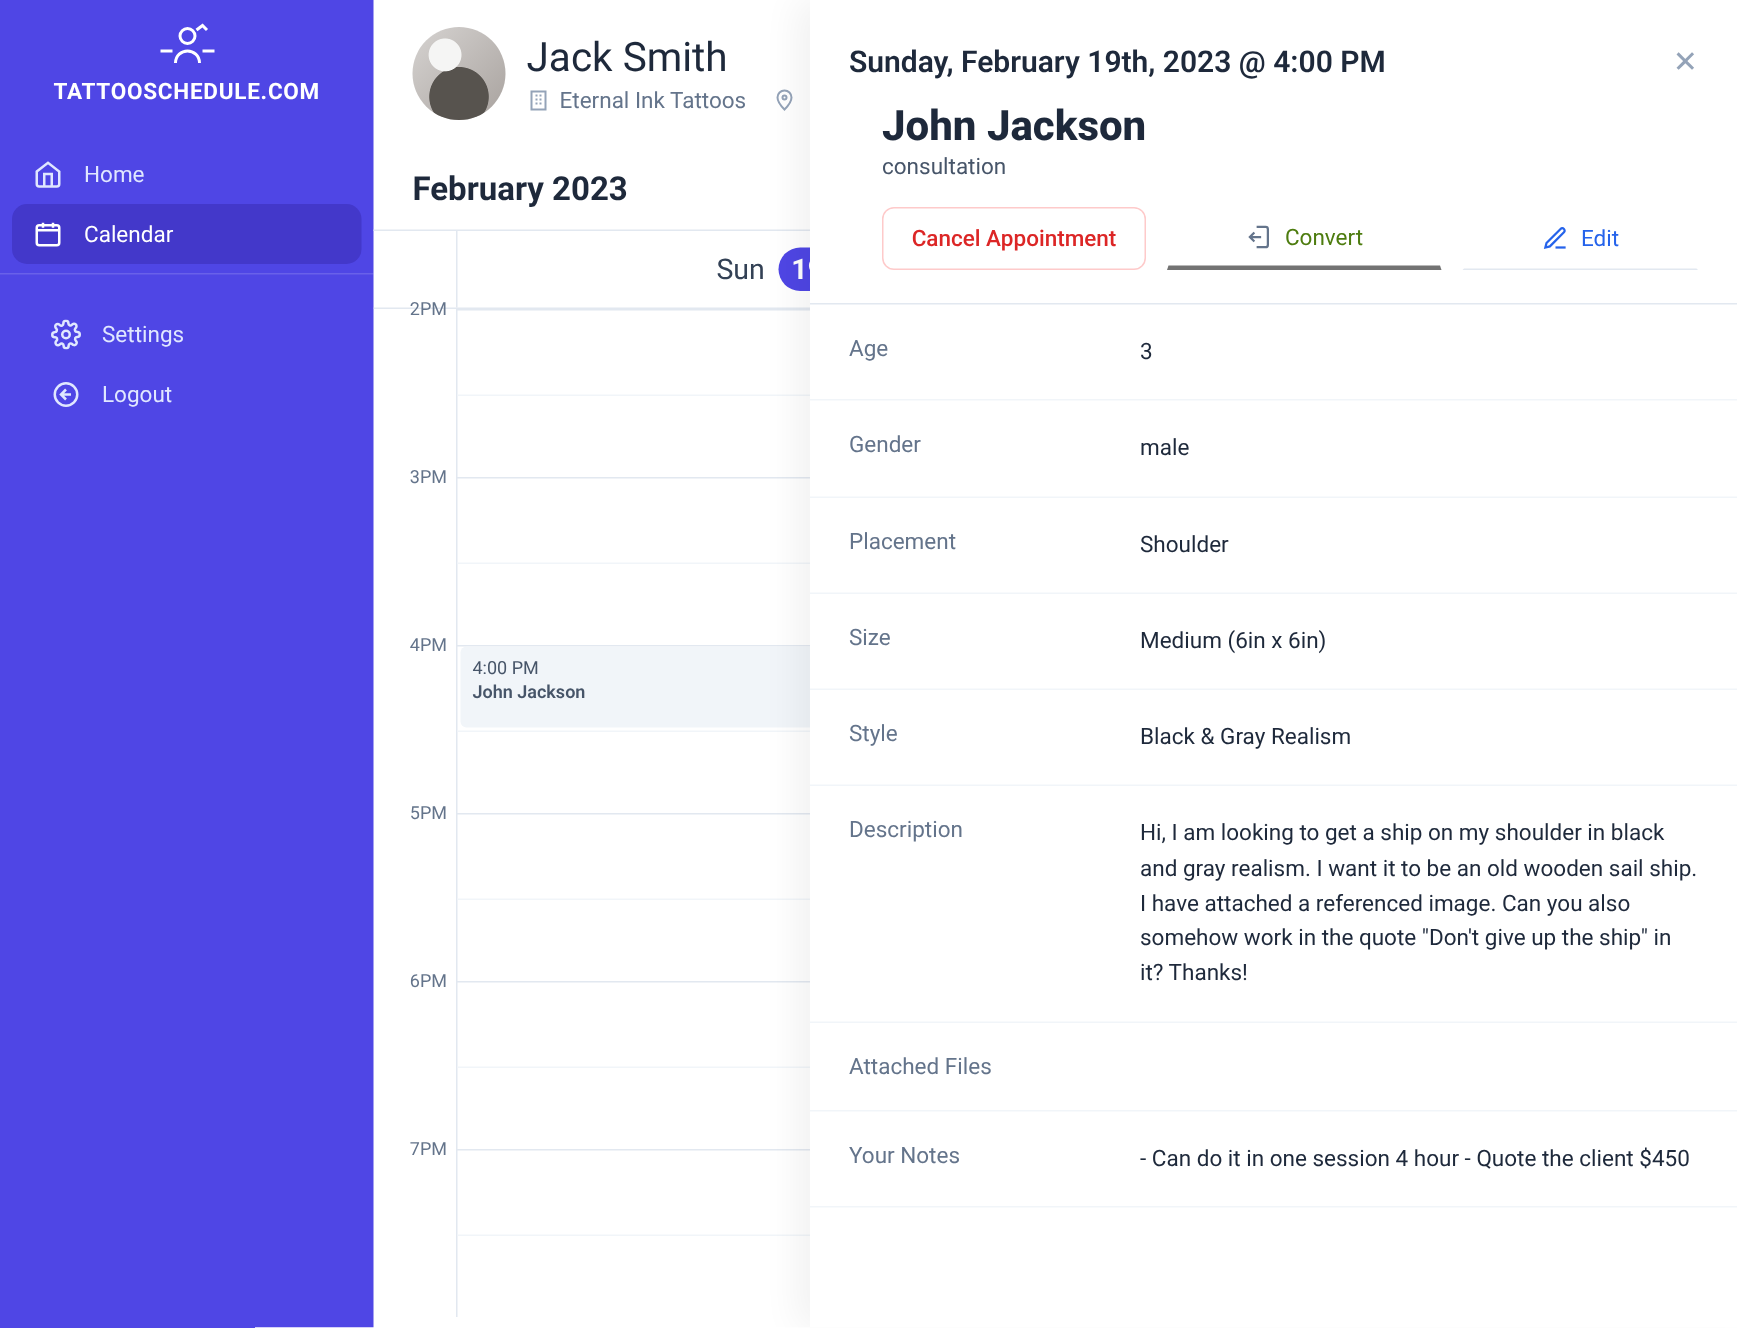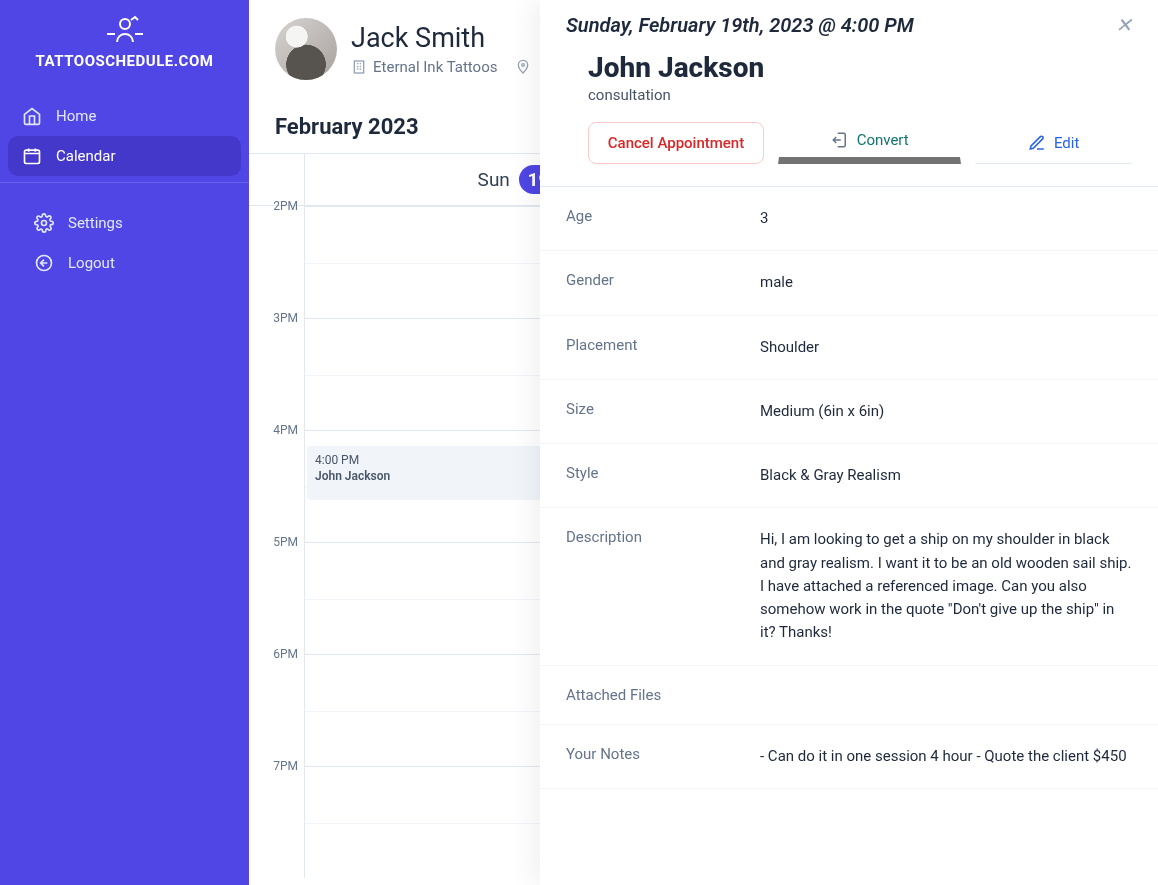--- a/index.html
+++ b/index.html
@@ -32,40 +32,40 @@
 .time-gutter { width: 55px; }
 .daycol { border-left:1px solid #e2e8f0; flex:1; min-width:110px; text-align:center; padding:14px 0; font-size:19px; color:#334155; }
 .daycol .num { font-weight:700; }
 .daycol.sel .num-badge { background:#4f46e5; color:#fff; border-radius:999px; padding:3px 9px; margin-left:4px; }
 .cal-body { position:relative; }
 .hour-row { display:flex; height:112px; }
 .hour-label { width:55px; text-align:right; padding-right:6px; font-size:12px; color:#64748b; transform:translateY(-7px); }
 .hour-cells { flex:1; display:flex; }
 .hour-cell { flex:1; min-width:110px; border-top:1px solid #e2e8f0; border-left:1px solid #e2e8f0; position:relative; }
 .hour-cell.half::after{content:"";position:absolute;left:0;right:0;top:50%;border-top:1px solid #f1f5f9;}
-.event { position:absolute; left:2px; right:6px; border-radius:4px; padding:6px 8px; font-size:12px; line-height:1.35; overflow:hidden;margin-top:15px; }
+.event { position:absolute; left:2px; right:6px; border-radius:4px; padding:6px 8px; font-size:12px; line-height:1.35; overflow:hidden; }
 .ev-busy { background:#fce7f3; top:0; height:110px; }
 .ev-busy .t{color:#475569;} .ev-busy .l{color:#db2777; font-weight:600;}
 .ev-cons { background:#f1f5f9; border-right:6px solid #cbd5e1; top:0; height:54px; }
 .ev-cons .t{color:#475569;} .ev-cons .l{color:#475569; font-weight:600;}
 .ev-appt { background:#eff6ff; top:0; bottom:-224px; height:auto; }
 .ev-appt .t{color:#475569;} .ev-appt .l{color:#2563eb; font-weight:600;} .ev-appt .s{color:#64748b;}
 
 
 .panel { position:absolute; top:0; right:0; width: 618px; height:100%; background:#fff; box-shadow:-8px 0 24px rgba(0,0,0,.06); overflow-y:auto; }
-.panel-head { display:flex; justify-content:space-between; align-items:center; padding: 13px 26px 0; font-style: italic; }
+.panel-head { display:flex; justify-content:space-between; align-items:center; padding: 29px 26px 0; }
 .panel-date { font-size:20px; font-weight:600; }
 .close-x { color:#94a3b8; cursor:pointer; font-size:20px; }
 .client { padding: 14px 26px 18px 48px; }
 .client-name { font-size:28px; font-weight:800; }
 .client-type { color:#475569; font-size:15px; margin-top:2px; }
 .actions { display:flex; gap:14px; padding: 0 26px 22px 48px; }
 .btn { flex:1 1 auto; display:flex; align-items:center; justify-content:center; gap:8px; height:42px; border-radius:8px; font-size:15px; cursor:pointer; border:1px solid transparent; }
 .btn-cancel { color:#dc2626; border-color:#fecaca; font-weight:500; max-width:176px; }
-.btn-convert { color:#0f766e; border-bottom:7px solid #737373; border-radius:0; }
+.btn-convert { color:#4d7c0f; border-bottom:3px solid #737373; border-radius:0; }
 .btn-edit { color:#2563eb; border-bottom:1px solid #e2e8f0; border-radius:0; }
 .details { border-top:1px solid #e2e8f0; }
 .drow { display:flex; padding:20px 26px; border-bottom:1px solid #f1f5f9; gap:4px; font-size:15px; }
 .dlabel { width:190px; color:#64748b; flex-shrink:0; }
 .dval { color:#1e293b; flex:1; line-height:1.55; }
 .link-row { display:flex; align-items:center; gap:10px; color:#2563eb; text-decoration:none; margin-bottom:6px; cursor:pointer; }
 .link-row svg{color:#2563eb;}
 </style>
 </head>
 <body>

